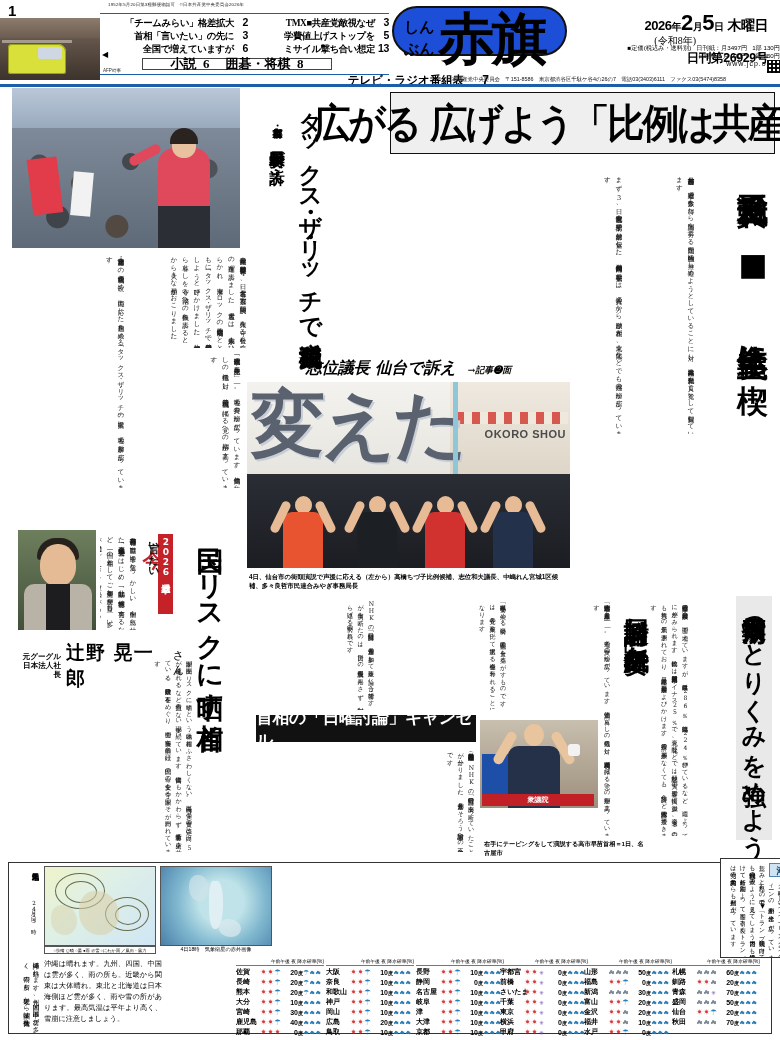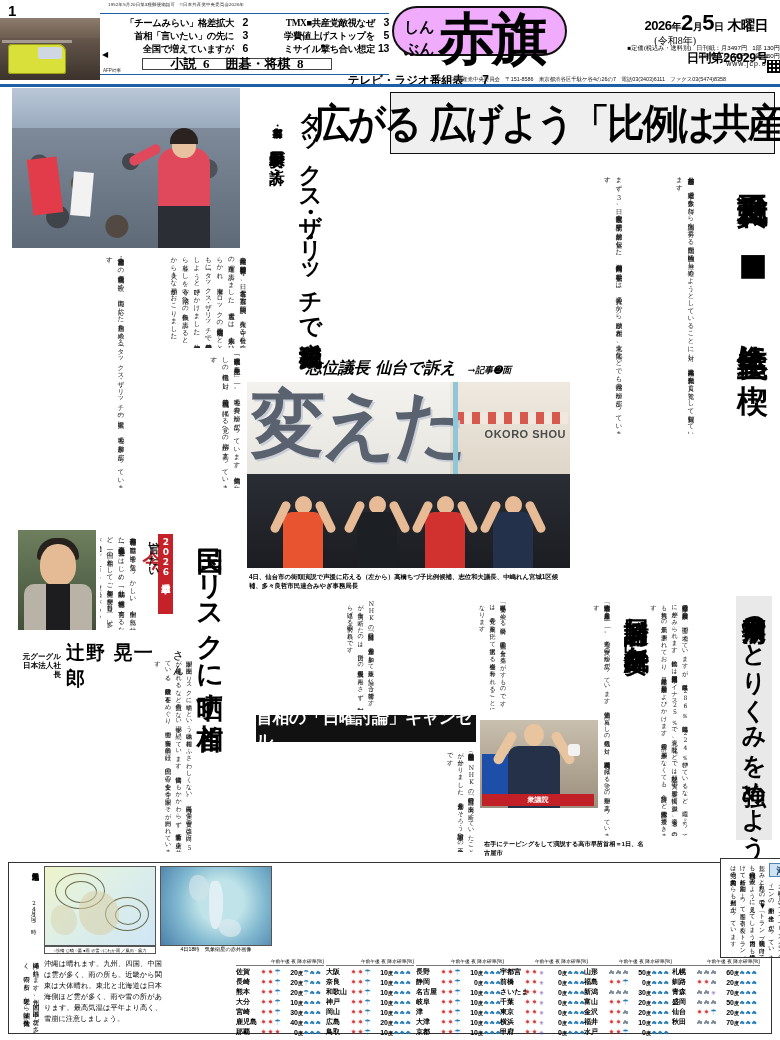--- a/index.html
+++ b/index.html
@@ -92,21 +92,21 @@
     background:#e7e2d8; opacity:.5;
   }
 
   
   #masthead {
     position: absolute; left: 392px; top: 4px; width: 388px; height: 72px;
   }
   #logo {
     position: absolute; left: 0px; top: 2px; width: 175px; height: 50px;
     border: 2.5px solid #111; border-radius: 31px/31px;
-    background: #f0abfc;
+    background: #1d4ed8;
   }
   #logo .kana {
     position: absolute; left: 10px; top: 8px;
     font-size: 15px; font-weight: bold; line-height: 22px;
     font-family: "DejaVu Sans", sans-serif;
   }
   #logo .kana span { display: block; }
   #logo .big {
     position: absolute; left: 44px; top: -1px;
     font-size: 56px; font-weight: bold; letter-spacing: -2px;

